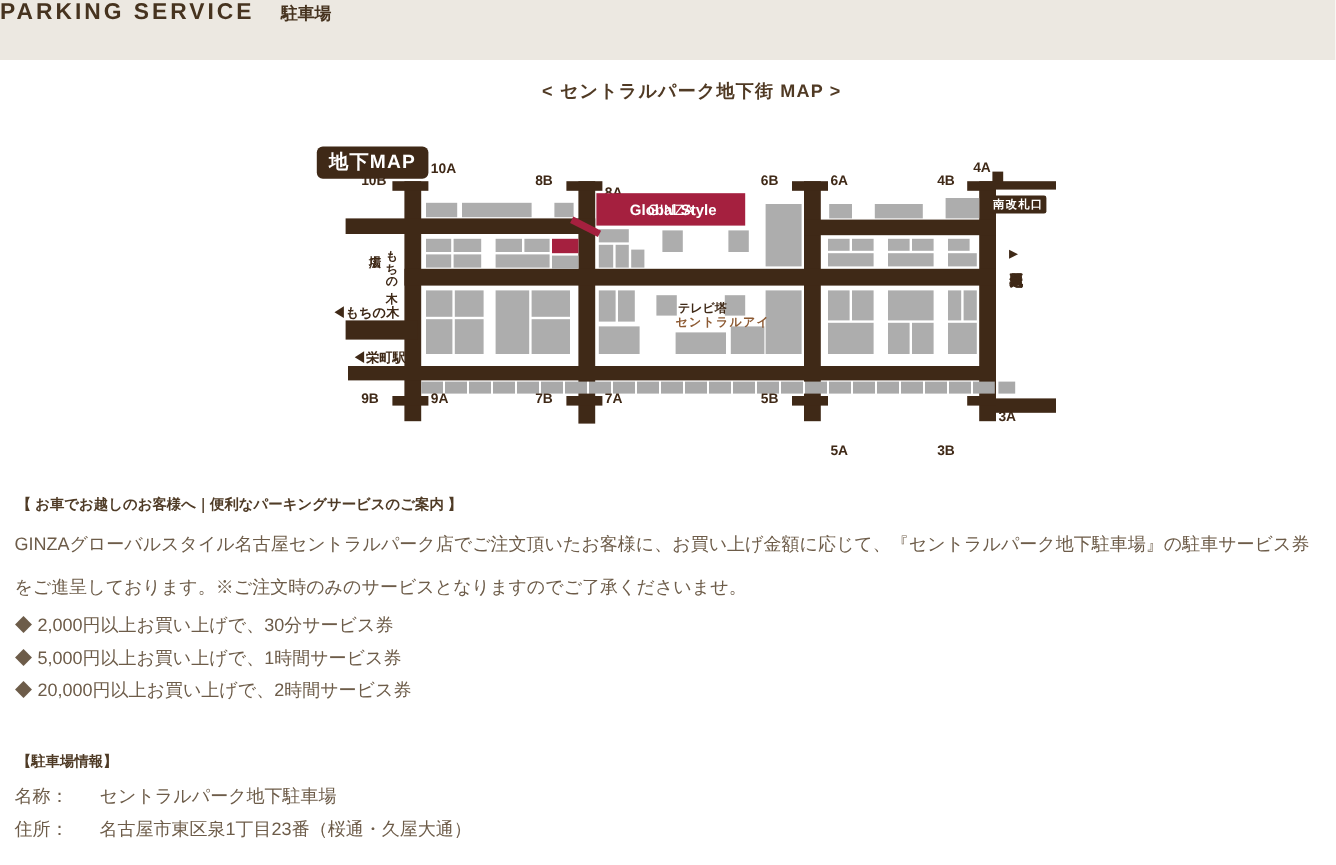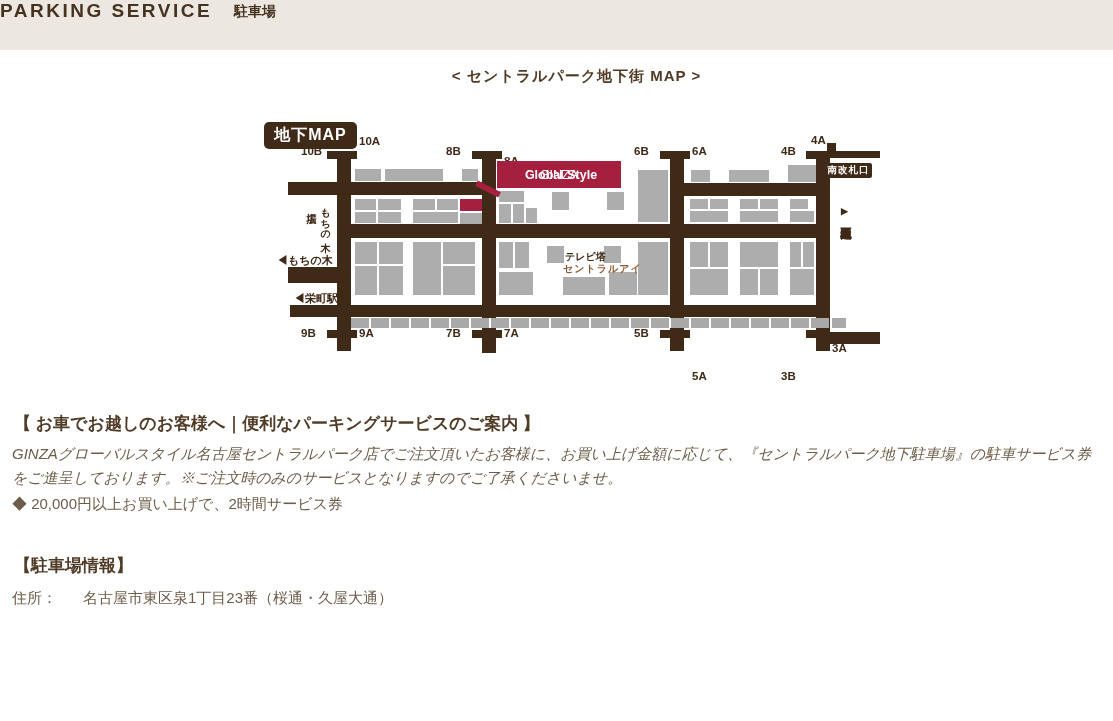--- a/index.html
+++ b/index.html
@@ -21,22 +21,22 @@
   .strip{background:repeating-linear-gradient(90deg,#a9a9a9 0 18px,#ffffff 18px 20px);}
   .banner{left:234px;top:46px;width:124px;height:27px;background:#a5203f;color:#fff;display:flex;align-items:center;justify-content:center;font-size:12.5px;white-space:nowrap;}
   .banner .b{font-weight:bold;margin-left:4px;}
   .tail{left:212px;top:71px;width:26px;height:6px;background:#a5203f;transform:rotate(27deg);}
   .redshop{left:197px;top:84px;width:22px;height:12px;background:#a5203f;}
   .gate{left:562px;top:48px;width:47px;height:15px;background:#3f2917;color:#fff;font-size:9.5px;font-weight:bold;display:flex;align-items:center;justify-content:center;border-radius:2px;letter-spacing:1px;}
   .centraleye{left:300px;top:111px;color:#8d5a33;font-size:10px;font-weight:bold;letter-spacing:1px;margin-top:36px;}
   .tvtower{left:302px;top:135px;color:#3f2917;font-size:10px;font-weight:bold;}
   
   .content{padding:0 12px;margin-top:49px;}
-  .sec-heading{font-size:17px;font-weight:bold;color:#4f3b26;margin:0 0 7px 2px;}
-  .body-text{font-size:15px;line-height:24px;color:#6d5c49;max-width:1093px;font-style:italic;}
+  .sec-heading{font-size:12px;font-weight:bold;color:#4f3b26;margin:0 0 7px 2px;}
+  .body-text{font-size:15px;line-height:36px;color:#6d5c49;max-width:1093px;}
   .bullets div{font-size:15px;line-height:27px;color:#6d5c49;}
   .info{margin-top:37px;}
   .info .rows div{font-size:15px;line-height:28px;color:#6d5c49;}
   .row-label{margin-right:26px;}
 </style>
 </head>
 <body>
 
 <div class="header">
   <span class="title">PARKING SERVICE</span>
@@ -163,25 +163,30 @@
   <div class="station" style="left:14px;top:138px;">◀もちの木</div>
   <div class="station" style="left:31px;top:176px;">◀栄町駅</div>
   <div class="station" style="left:578px;top:91px;font-size:9px;">▶</div>
   <div class="vtext" style="left:575px;top:104px;font-size:11px;">地下鉄久屋大通駅</div>
 </div>
 
 <div class="content">
   <div class="sec-heading">【 お車でお越しのお客様へ｜便利なパーキングサービスのご案内 】</div>
   <div class="body-text">GINZAグローバルスタイル名古屋セントラルパーク店でご注文頂いたお客様に、お買い上げ金額に応じて、『セントラルパーク地下駐車場』の駐車サービス券をご進呈しております。※ご注文時のみのサービスとなりますのでご了承くださいませ。</div>
   <div class="bullets">
+    <div>◆ 2,000円以上お買い上げで、30分サービス券</div>
+    <div>◆ 5,000円以上お買い上げで、1時間サービス券</div>
     <div>◆ 20,000円以上お買い上げで、2時間サービス券</div>
   </div>
 
   <div class="info">
     <div class="sec-heading">【駐車場情報】</div>
     <div class="rows">
+      <div>
+        <span class="row-label">名称：</span><span>セントラルパーク地下駐車場</span>
+      </div>
       <div>
         <span class="row-label">住所：</span><span>名古屋市東区泉1丁目23番（桜通・久屋大通）</span>
       </div>
 
     </div>
   </div>
 </div>
 
 </body></html>

